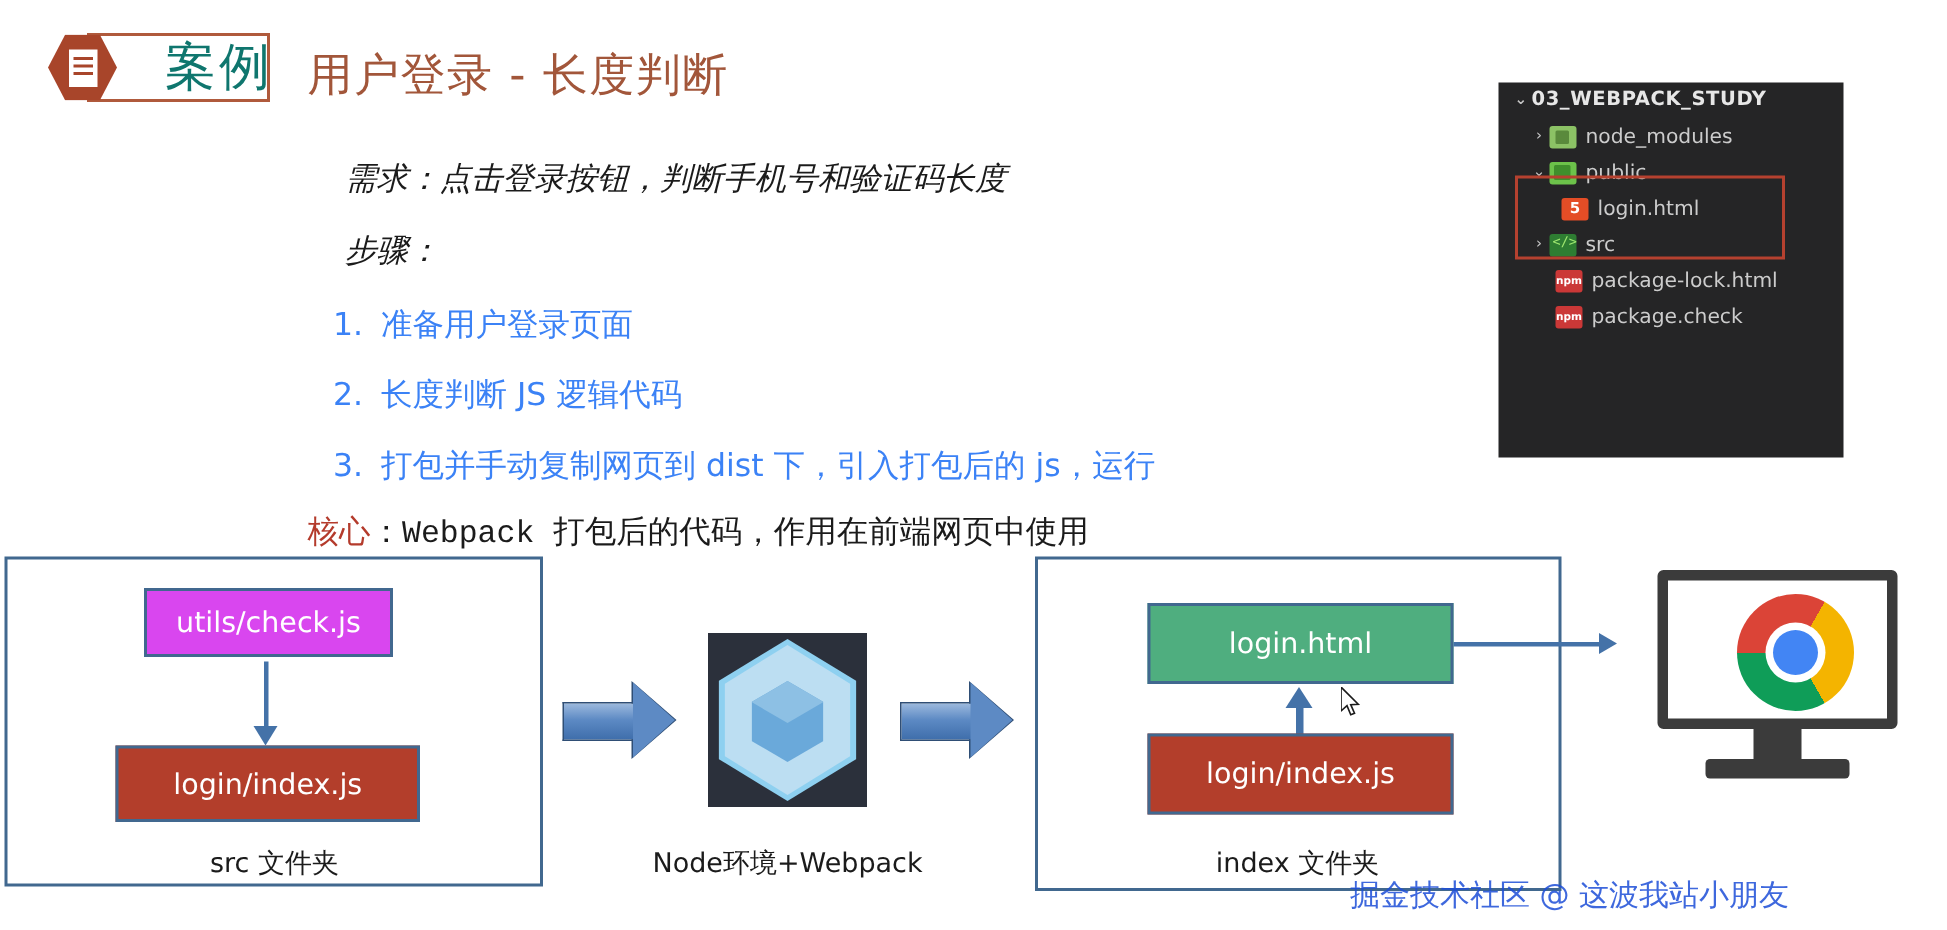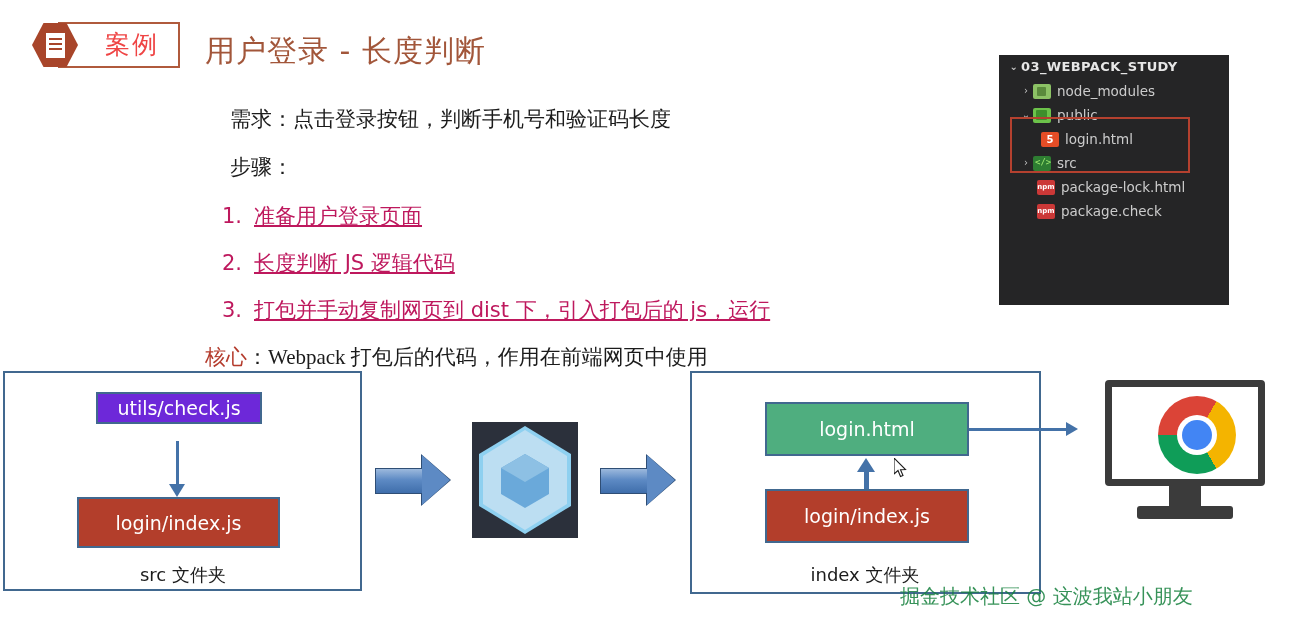--- a/index.html
+++ b/index.html
@@ -27,53 +27,53 @@
   }
   #case-badge .doc{
     position:absolute;left:14px;top:10px;width:19px;height:25px;
     background:#fff;z-index:3;
   }
   #case-badge .doc::before{
     content:"";position:absolute;left:3px;top:5px;width:13px;height:2px;
     background:#A8452A;box-shadow:0 5px 0 #A8452A,0 10px 0 #A8452A;
   }
   #case-badge .badge-text{
-    position:absolute;left:58px;top:5px;width:84px;
-    text-align:center;font-size:25px;line-height:36px;color:#ef4444;
+    position:absolute;left:72px;top:5px;width:84px;
+    text-align:center;font-size:34px;line-height:36px;color:#0f766e;
     font-family:"DejaVu Sans",sans-serif;font-weight:400;letter-spacing:2px;
   }
 
   
   #page-title{
     position:absolute;left:205px;top:30px;
     font-size:30px;line-height:42px;color:#A2563A;
     font-family:"DejaVu Sans",sans-serif;letter-spacing:1px;
   }
 
   
   .body-line{
     position:absolute;left:230px;
     font-size:21px;line-height:30px;color:#1b1b1b;
-    font-family:"DejaVu Sans",sans-serif;white-space:nowrap;
+    font-family:"DejaVu Sans",sans-serif;white-space:nowrap;font-style:italic;
   }
   #req-line{top:104px;}
   #steps-label{top:152px;}
   .step-item{
     position:absolute;left:222px;
-    font-size:21px;line-height:30px;color:#be185d;
-    font-family:"DejaVu Sans",sans-serif;white-space:nowrap;text-decoration:underline;
+    font-size:21px;line-height:30px;color:#3b82f6;
+    font-family:"DejaVu Sans",sans-serif;white-space:nowrap;
   }
   .step-item .num{display:inline-block;width:32px;}
   #step-1{top:201px;}
   #step-2{top:248px;}
   #step-3{top:295px;}
   #core-line{
     position:absolute;left:205px;top:342px;
     font-size:21px;line-height:30px;white-space:nowrap;
-    font-family:Liberation Serif, serif;
+    font-family:Liberation Mono, monospace;
   }
   #core-line .core-key{color:#B43B2C;}
   #core-line .core-rest{color:#1b1b1b;}
 
   
   #file-tree{
     position:absolute;left:999px;top:55px;width:230px;height:250px;
     background:#252526;color:#cccccc;
     font-family:"DejaVu Sans",sans-serif;font-size:13.5px;
   }
@@ -122,21 +122,21 @@
   }
   #src-container{left:3px;top:371px;width:359px;height:220px;}
   #dist-container{left:690px;top:371px;width:351px;height:223px;}
 
   .node-box{
     position:absolute;box-sizing:border-box;border:2px solid #41688f;
     display:flex;align-items:center;justify-content:center;
     color:#ffffff;font-size:19px;
     font-family:"DejaVu Sans",sans-serif;
   }
-  #box-utils{left:96px;top:392px;width:166px;height:32px;background:#6d28d9;}
+  #box-utils{left:96px;top:392px;width:166px;height:46px;background:#d946ef;}
   #box-src-index{left:77px;top:497px;width:203px;height:51px;background:#B33E2B;}
   #box-login-html{left:765px;top:402px;width:204px;height:54px;background:#4FAE7F;}
   #box-dist-index{left:765px;top:489px;width:204px;height:54px;background:#B33E2B;}
 
   .caption{
     position:absolute;text-align:center;font-size:18px;color:#1b1b1b;
     font-family:"DejaVu Sans",sans-serif;white-space:nowrap;
   }
   #cap-src{left:83px;top:563px;width:200px;}
   #cap-node{left:425px;top:563px;width:200px;}
@@ -235,21 +235,21 @@
     position:absolute;left:24px;top:24px;width:30px;height:30px;border-radius:50%;
     background:#4285f4;
   }
 
   
   #cursor{position:absolute;left:894px;top:458px;width:14px;height:20px;}
 
   
   #watermark{
     position:absolute;left:900px;top:583px;
-    font-size:20px;color:#15803d;opacity:.85;white-space:nowrap;
+    font-size:20px;color:#1d4ed8;opacity:.85;white-space:nowrap;
     font-family:"DejaVu Sans",sans-serif;
   }
 </style>
 </head>
 <body>
 
 <div class="stage">
 
   <div id="case-badge">
     <div class="frame"></div>
@@ -332,20 +332,21 @@
     <div class="shaft"></div>
     <div class="head"></div>
   </div>
 
   <div id="webpack-logo">
     <div class="outer"></div>
     <div class="outer-in"></div>
     <div class="inner"></div>
     <div class="inner-top"></div>
   </div>
+  <div class="caption" id="cap-node">Node环境+Webpack</div>
 
   <div class="block-arrow" id="arrow-2">
     <div class="head-border"></div>
     <div class="shaft"></div>
     <div class="head"></div>
   </div>
 
   <div class="container-box" id="dist-container"></div>
   <div class="node-box" id="box-login-html">login.html</div>
   <div id="arrow-dist-head"></div>

